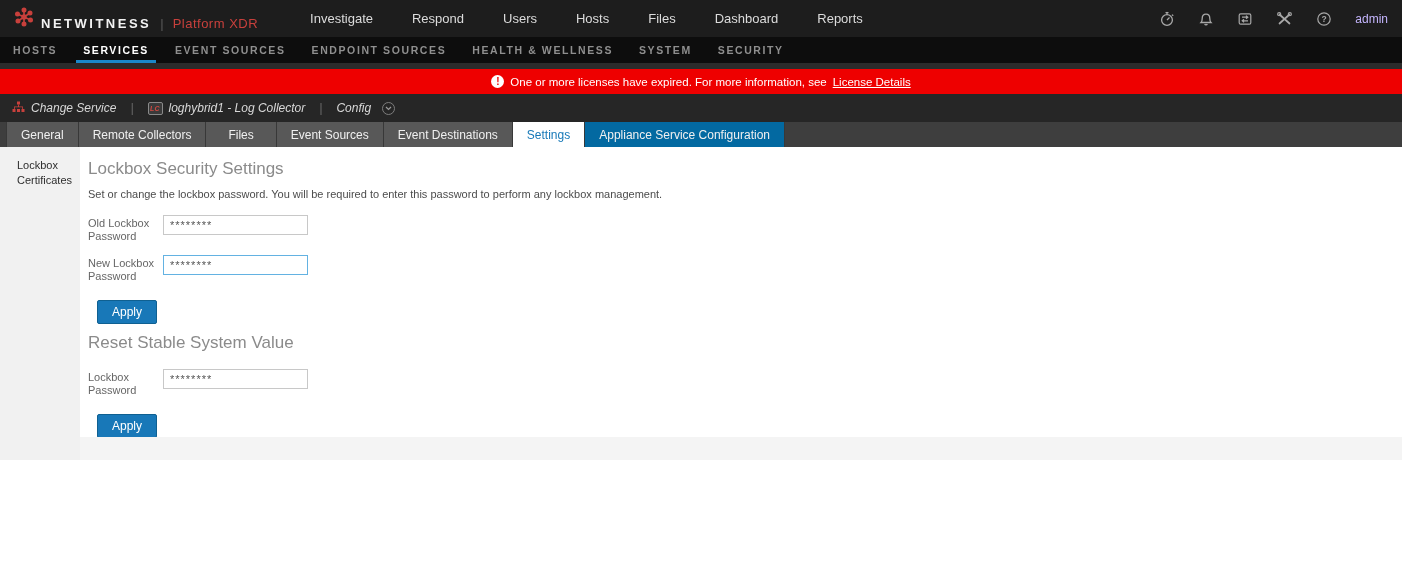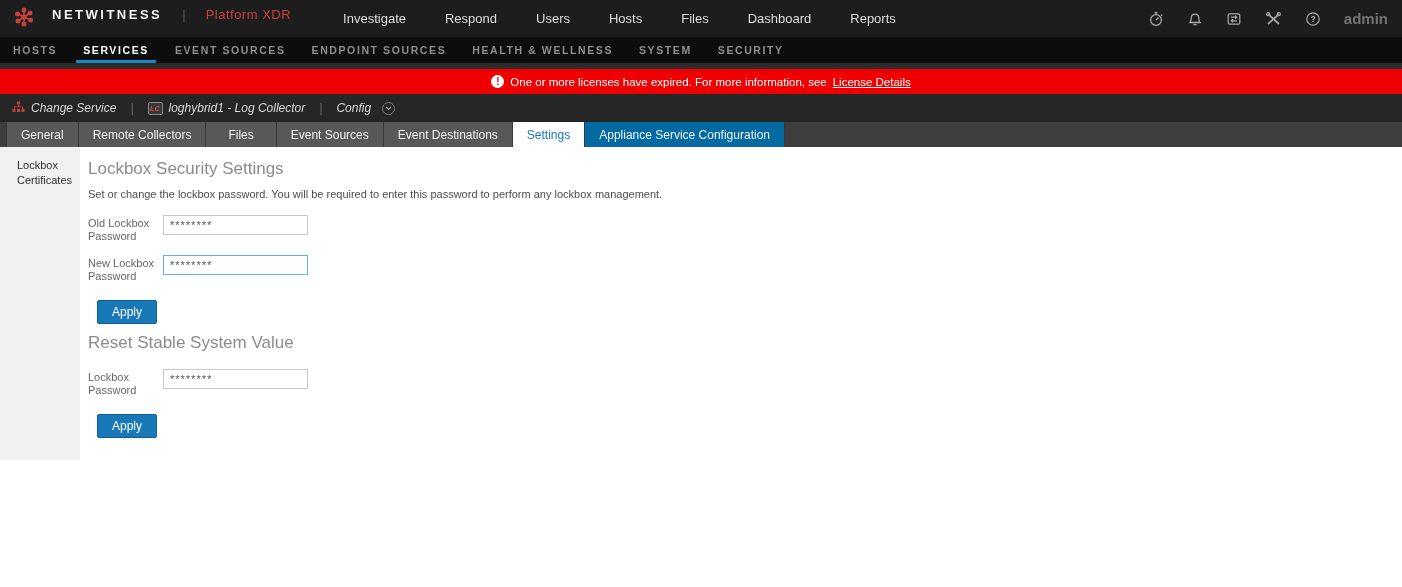--- a/index.html
+++ b/index.html
@@ -1,29 +1,29 @@
 <!DOCTYPE html>
 <html><head>
 <meta charset="utf-8">
 <style>
   * { margin:0; padding:0; box-sizing:border-box; }
   body { font-family:"Liberation Sans", sans-serif; background:#fff; }
   .screen { width:1402px; height:587px; position:relative; overflow:hidden; background:#fff; }
 
   
   .topbar { height:37px; background:#1d1d1d; display:flex; align-items:center; padding:0 14px; }
-  .brand { display:flex; align-items:flex-start; gap:18px; }
+  .brand { display:flex; align-items:flex-end; gap:7px; }
   .brand-name { color:#f2f2f2; font-size:13px; font-weight:bold; letter-spacing:2.5px; }
   .brand-sep { color:#5a5a5a; font-size:13px; margin:0 2px; }
   .brand-suffix { color:#c8403c; font-size:13px; letter-spacing:0.5px; }
   .topnav { display:flex; margin-left:52px; gap:39px; }
   .topnav .item { color:#dcdcdc; font-size:13px; cursor:pointer; }
   .top-right { margin-left:auto; display:flex; align-items:center; gap:23px; }
   .top-right svg { display:block; }
-  .admin-label { color:#737373; font-size:15px; font-weight:bold; }
+  .admin-label { color:#c4b5fd; font-size:12px; font-weight:normal; }
 
   
   .subnav { height:26px; background:#0d0d0d; display:flex; align-items:stretch; padding-left:0; }
   .subnav .item { position:relative; display:flex; align-items:center; padding:0 13px; color:#8f8f8f;
     font-size:10.5px; font-weight:bold; letter-spacing:1.6px; cursor:pointer; }
   .subnav .item.active { color:#ffffff; }
   .subnav .item.active::after { content:""; position:absolute; left:6px; right:6px; bottom:0; height:3px; background:#1a87c9; }
 
   .darkstrip { height:6px; background:#2b2b2b; }
 
@@ -46,21 +46,21 @@
   .tab { background:#585858; border-right:1px solid #383838; color:#f0f0f0; font-size:12px; display:flex; align-items:center;
     padding:0 14px; cursor:pointer; white-space:nowrap; }
   .tab.first { border-left:1px solid #383838; }
   .tab.active { background:#ffffff; color:#1779b8; }
   .tab.last { background:#0369a1; }
 
   
   .content { display:flex; height:313px; }
   .sidebar { width:80px; background:#f1f1f1; padding:11px 4px 0 17px; flex-shrink:0; }
   .sidebar .sb-item { font-size:11px; color:#2e2e2e; line-height:15px; cursor:pointer; }
-  .main-col { flex:1; display:flex; flex-direction:row; }
+  .main-col { flex:1; display:flex; flex-direction:column; }
   .main-panel { background:#ffffff; height:381px; padding:11px 0 0 8px; overflow:hidden; }
   .band { background:#f4f4f4; height:30px; }
   .below-band { background:#ffffff; flex:1; }
 
   .sec-title { font-size:17px; font-weight:400; color:#8b8b8b; line-height:22px; }
   .sec-desc { font-size:11px; color:#4c4c4c; margin-top:8px; }
   .form-area { margin-top:15px; }
   .frow { display:flex; align-items:flex-start; margin-bottom:12px; }
   .frow .flabel { width:75px; font-size:11px; color:#666; line-height:13px; padding-top:2px; flex-shrink:0; }
   .frow input { width:145px; height:20px; border:1px solid #c8c8c8; font-size:11px; color:#555; padding:0 6px;

